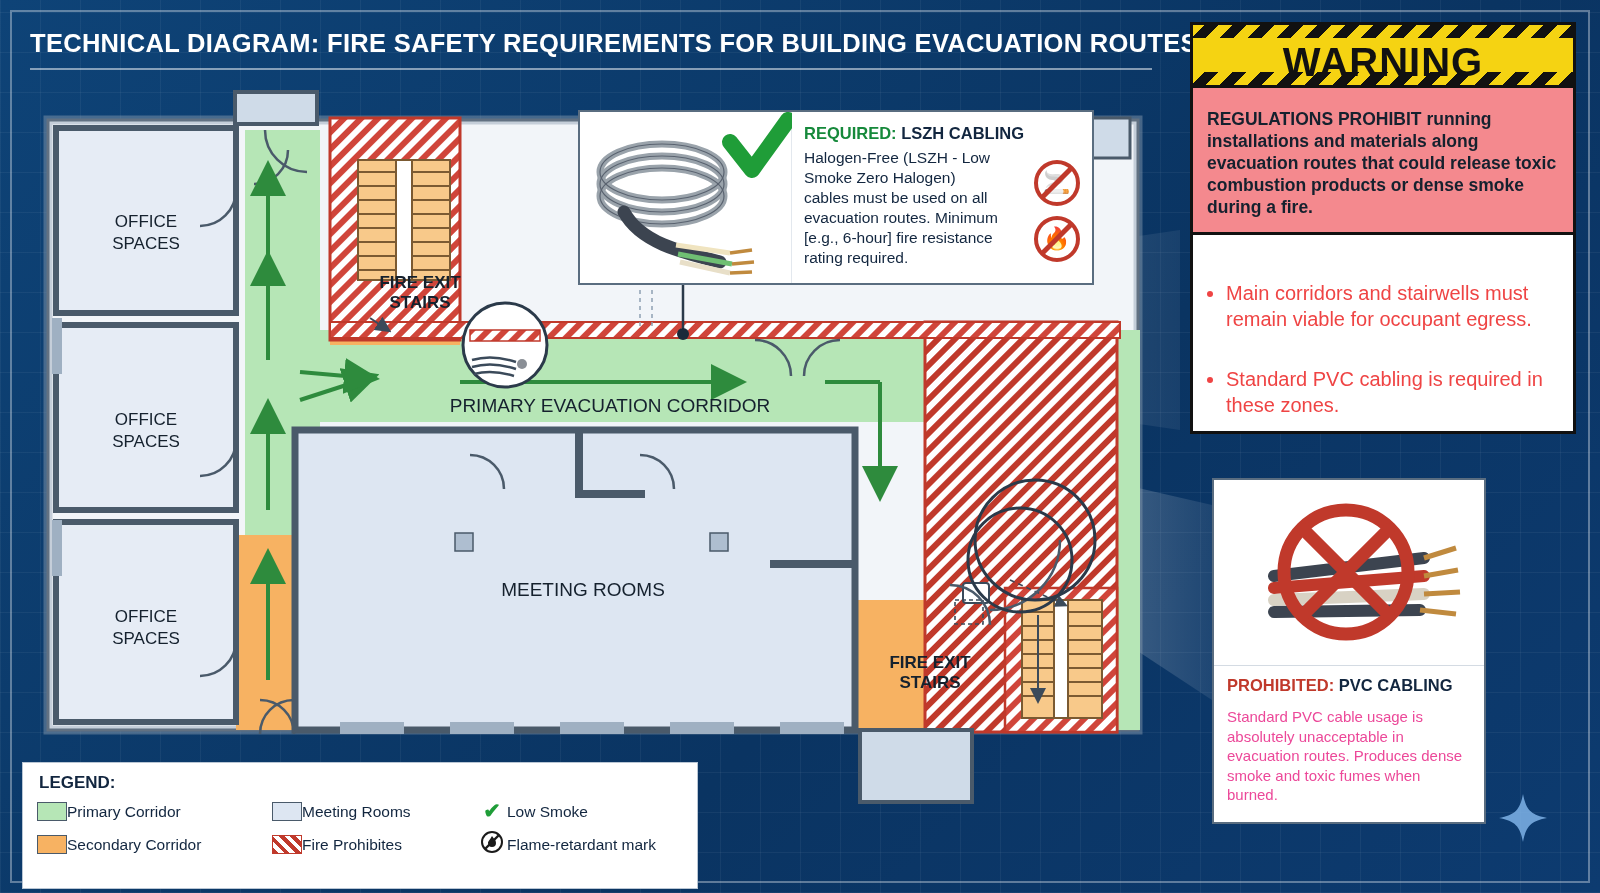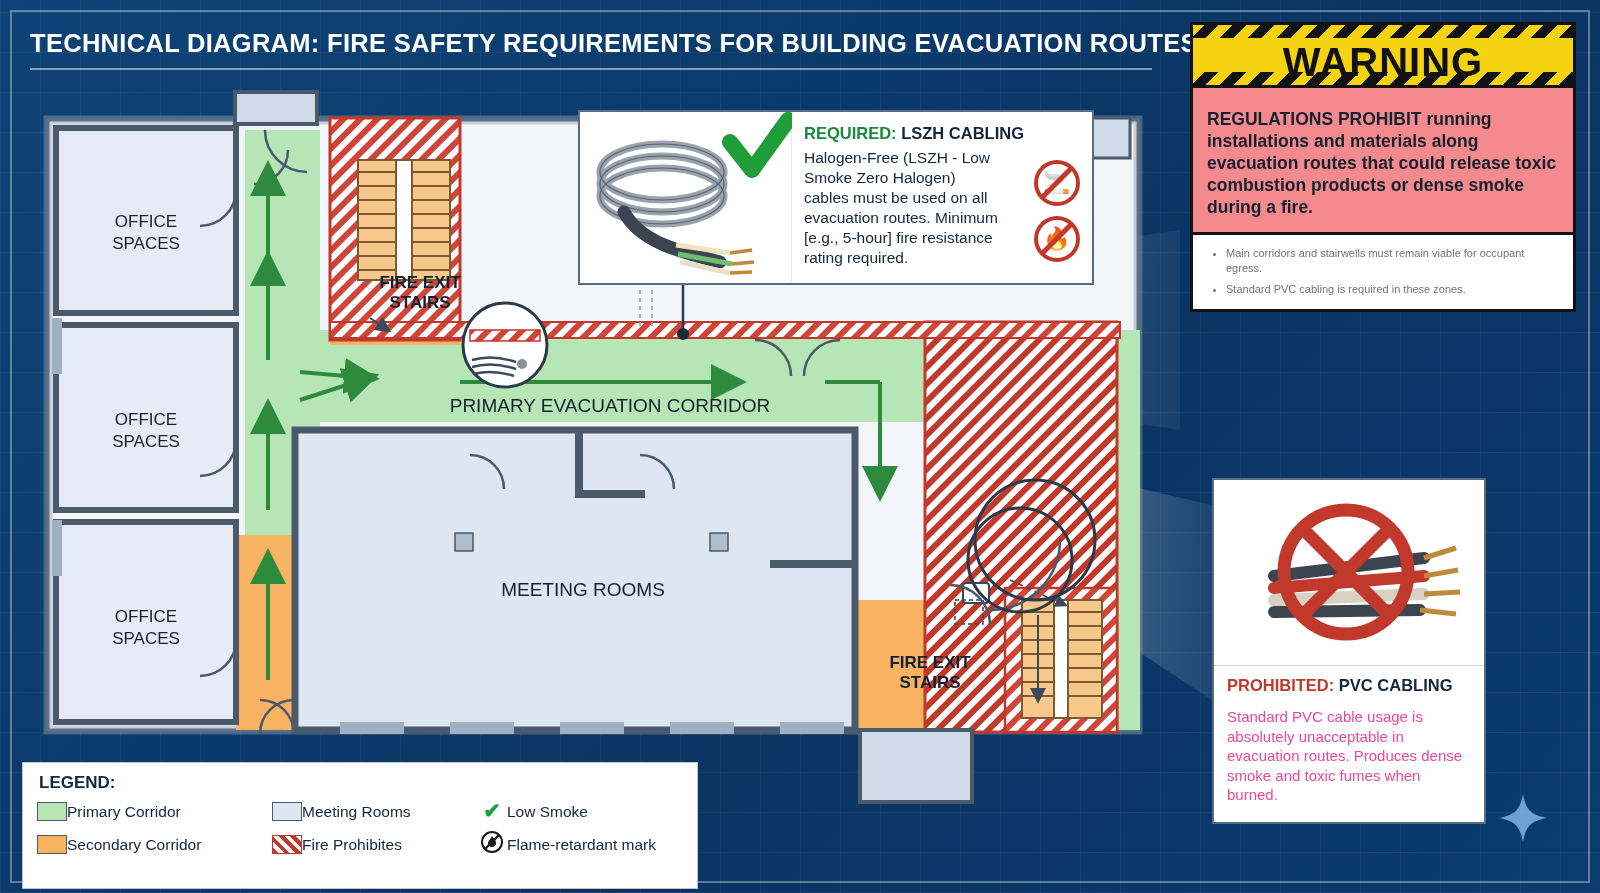--- a/index.html
+++ b/index.html
@@ -97,21 +97,21 @@
     border: 3px solid #111; border-top: none;
     padding: 20px 14px 14px 14px;
     color: #15212e; font-size: 17.5px; font-weight: bold; line-height: 1.26;
   }
   .warn-notes {
     background: #ffffff;
     border: 3px solid #111; border-top: none;
     padding: 11px 14px 13px 14px;
   }
   .warn-notes ul { margin: 0; padding-left: 19px; }
-  .warn-notes li { font-size: 11px; color: #737373; line-height: 1.3; margin-bottom: 7px; }
+  .warn-notes li { font-size: 20px; color: #ef4444; line-height: 1.3; margin-bottom: 7px; margin-top: 34px; }
   .warn-notes li:last-child { margin-bottom: 0; }
 
   
   .callout-lszh {
     position: absolute; left: 578px; top: 110px;
     width: 516px; height: 175px;
     background: #ffffff;
     border: 2px solid #5a6d80;
     display: flex;
   }
@@ -375,21 +375,21 @@
         </g>
 
         <path d="M150,30 L172,58 L208,8" stroke="#1f9d38" stroke-width="16" fill="none" stroke-linecap="round" stroke-linejoin="round"></path>
       </svg>
     </div>
     <div class="txt">
       <div class="hdr">
         <b class="req">REQUIRED:</b>
         <b>LSZH CABLING</b>
       </div>
-      <div class="body">Halogen-Free (LSZH - Low Smoke Zero Halogen) cables must be used on all evacuation routes. Minimum [e.g., 5-hour] fire resistance rating required.</div>
+      <div class="body">Halogen-Free (LSZH - Low Smoke Zero Halogen) cables must be used on all evacuation routes. Minimum [e.g., 6-hour] fire resistance rating required.</div>
       <div class="no-sym" style="right:12px; top:48px;">
         <span class="glyph">🚬</span>
         <span class="bar"></span>
       </div>
       <div class="no-sym" style="right:12px; top:104px;">
         <span class="glyph">🔥</span>
         <span class="bar"></span>
       </div>
     </div>
   </div>

